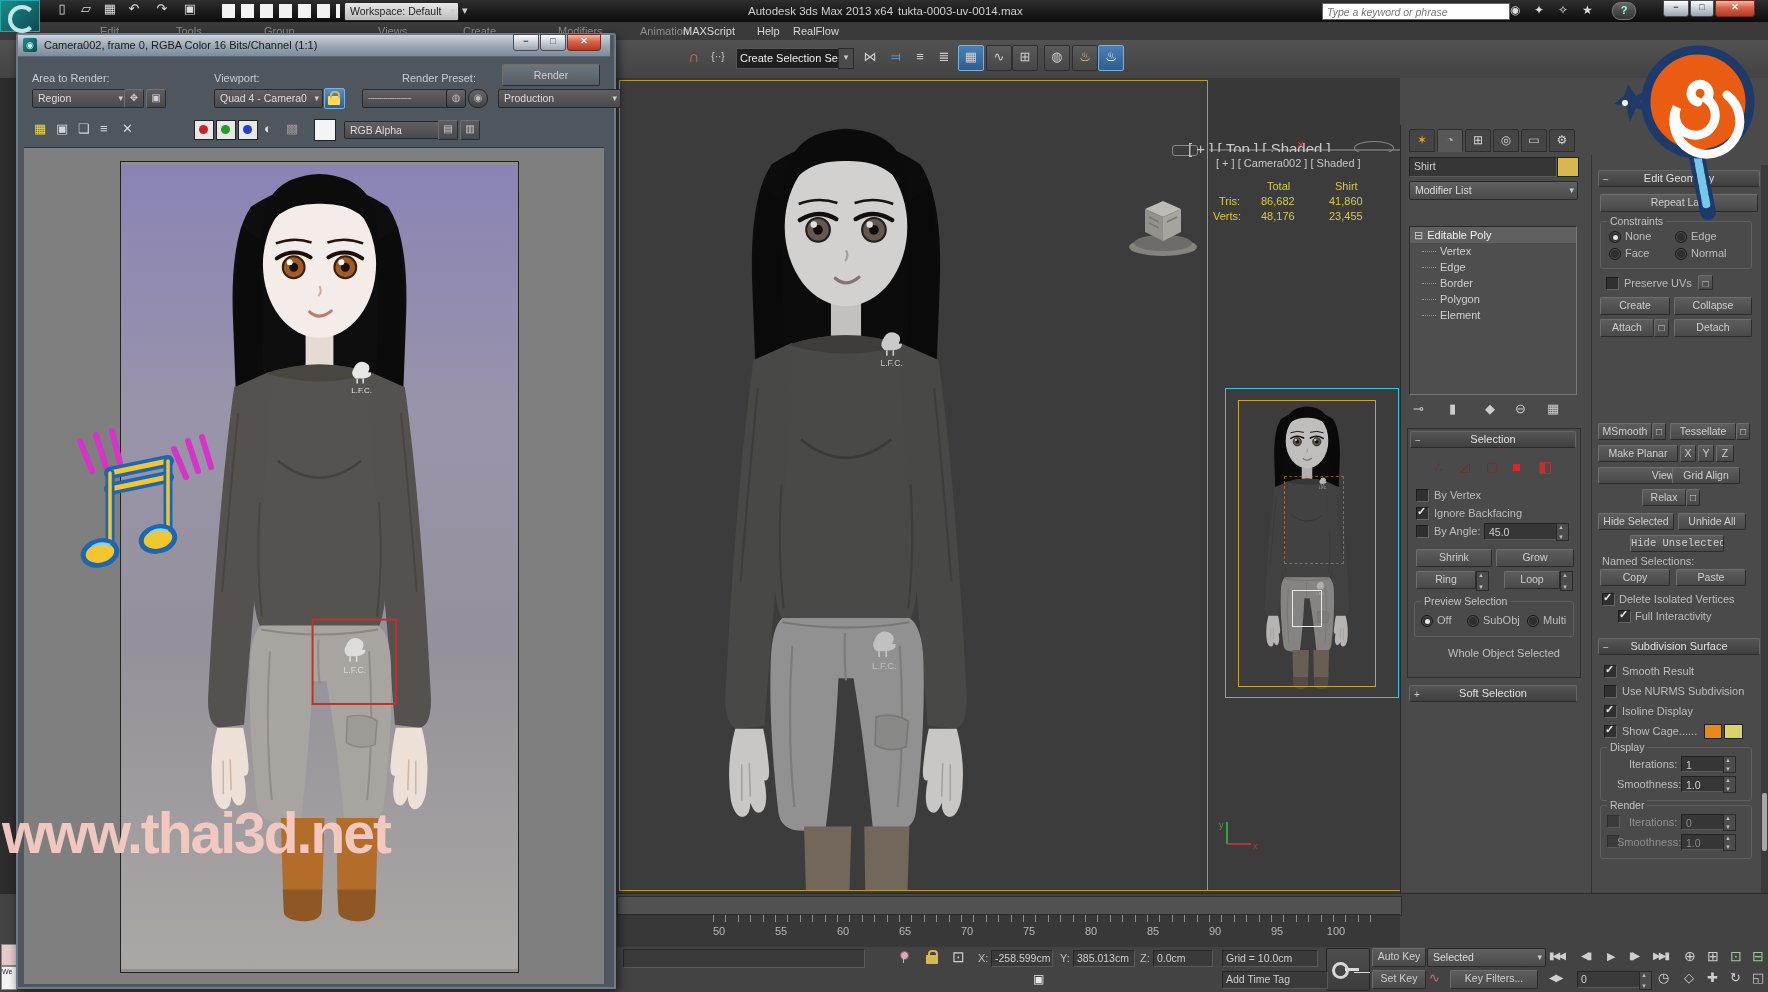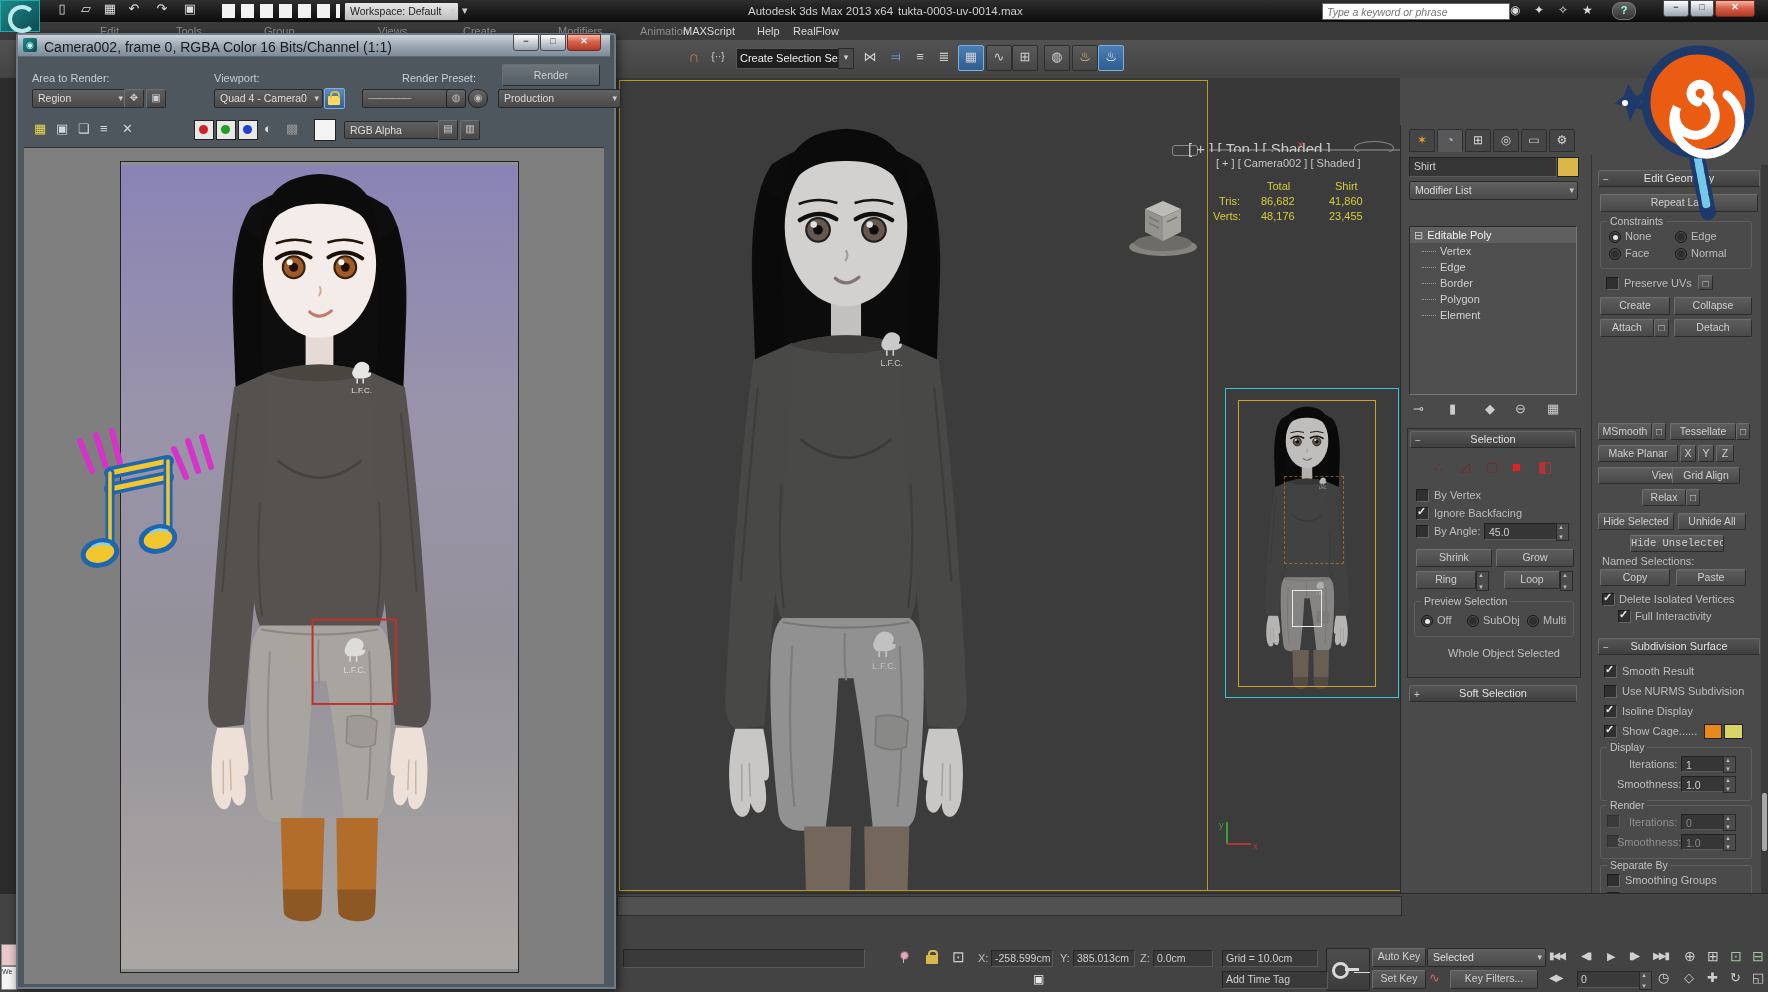--- a/index.html
+++ b/index.html
@@ -359,41 +359,48 @@
         <span class="grplbl">Render</span>
         <span class="chk dim" style="left:6px;top:9px;"></span>
         <span class="lbl dimlbl" style="left:28px;top:10px;">Iterations:</span>
         <div class="fld" style="left:80px;top:8px;width:38px;height:12px;color:#8a8a8a;"><span>0</span></div>
         <div class="spin" style="left:122px;top:8px;height:15px;"></div>
         <span class="chk dim" style="left:6px;top:29px;"></span>
         <span class="lbl dimlbl" style="left:16px;top:30px;">Smoothness:</span>
         <div class="fld" style="left:80px;top:28px;width:38px;height:12px;color:#8a8a8a;"><span>1.0</span></div>
         <div class="spin" style="left:122px;top:28px;height:15px;"></div>
       </div>
-      <div class="grp" style="left:8px;top:710px;width:150px;height:46px;">
-        <span class="grplbl">Separate By</span>
-        <span class="chk" style="left:6px;top:8px;"></span>
-        <span class="lbl" style="left:24px;top:8px;">Smoothing Groups</span>
-        <span class="chk" style="left:6px;top:26px;"></span>
-        <span class="lbl" style="left:24px;top:26px;">Materials</span>
-      </div>
       <div class="grp" style="left:8px;top:762px;width:150px;height:26px;">
         <span class="grplbl">Update Options</span>
         <span class="radio on" style="left:6px;top:10px;"></span>
         <span class="lbl" style="left:24px;top:9px;">Always</span>
       </div>
     </div>
 
     <div class="abs" style="left:360px;top:40px;width:7px;height:770px;background:#3a3a3a;">
       <div class="abs" style="left:1px;top:628px;width:5px;height:58px;background:#a8a8a8;border-radius:2px;"></div>
     </div>
   </div>
 
   <div class="abs" style="left:0;top:893px;width:1768px;height:99px;background:#434343;border-top:1px solid #2a2a2a;">
     <div class="abs" style="left:617px;top:2px;width:783px;height:18px;background:#515151;border:1px solid #2e2e2e;"></div>
+  </div>
+  <div class="tickrow">
+    <div class="minor"></div>
+    <span class="ticknum" style="left:87px;">50</span>
+    <span class="ticknum" style="left:149px;">55</span>
+    <span class="ticknum" style="left:211px;">60</span>
+    <span class="ticknum" style="left:273px;">65</span>
+    <span class="ticknum" style="left:335px;">70</span>
+    <span class="ticknum" style="left:397px;">75</span>
+    <span class="ticknum" style="left:459px;">80</span>
+    <span class="ticknum" style="left:521px;">85</span>
+    <span class="ticknum" style="left:583px;">90</span>
+    <span class="ticknum" style="left:645px;">95</span>
+    <span class="ticknum" style="left:704px;">100</span>
   </div>
 
   <div class="sfld" style="left:623px;top:949px;width:234px;height:17px;"></div>
   <span class="pin" style="left:899px;top:951px;"></span>
   <span class="lockic" style="left:926px;top:955px;"></span>
   <span class="abs" style="left:952px;top:948px;font-size:15px;color:#cfcfcf;">⊡</span>
   <span class="abs lbl" style="left:978px;top:952px;">X:</span>
   <div class="sfld" style="left:991px;top:950px;width:54px;height:15px;"><span>-258.599cm</span></div>
   <span class="abs lbl" style="left:1060px;top:952px;">Y:</span>
   <div class="sfld" style="left:1073px;top:950px;width:54px;height:15px;"><span>385.013cm</span></div>
@@ -429,21 +436,21 @@
   <span class="abs" style="left:1730px;top:970px;font-size:13px;color:#cfcfcf;">↻</span>
   <span class="abs" style="left:1752px;top:970px;font-size:13px;color:#cfcfcf;">◱</span>
 
   <div class="abs" style="left:1px;top:944px;width:14px;height:20px;background:#e8c8c8;border:1px solid #888;"></div>
   <div class="abs" style="left:1px;top:966px;width:14px;height:22px;background:#f4f4f4;border:1px solid #888;color:#333;font-size:7px;line-height:9px;">We</div>
 
   <div class="abs" style="left:16px;top:33px;width:596px;height:952px;z-index:50;border:2px solid #6e7c8a;border-radius:3px 3px 0 0;background:#4e565e;box-shadow:2px 3px 10px rgba(0,0,0,.6);">
 
     <div class="abs" style="left:0;top:0;width:592px;height:21px;background:linear-gradient(#ccd4dc,#98a5b2 55%,#7e8c9a);border-bottom:1px solid #5a6a7a;">
       <div class="abs" style="left:5px;top:3px;width:14px;height:14px;background:linear-gradient(135deg,#1e8a8a,#0c4a52);border-radius:2px;color:#cff;font-size:9px;text-align:center;line-height:14px;">◉</div>
-      <span class="abs" style="left:26px;top:4px;color:#1a1a1a;font-size:14px;white-space:nowrap;">Camera002, frame 0, RGBA Color 16 Bits/Channel (1:1)</span>
+      <span class="abs" style="left:26px;top:4px;color:#1a1a1a;font-size:11px;white-space:nowrap;">Camera002, frame 0, RGBA Color 16 Bits/Channel (1:1)</span>
       <div class="w7btn" style="left:495px;top:-1px;width:24px;"><span>−</span></div>
       <div class="w7btn" style="left:522px;top:-1px;width:24px;"><span>□</span></div>
       <div class="w7btn close" style="left:549px;top:-1px;width:32px;"><span>✕</span></div>
     </div>
 
     <span class="abs lbl" style="left:14px;top:37px;color:#c6cdd4;">Area to Render:</span>
     <div class="combo" style="left:14px;top:54px;width:72px;height:17px;"><span>Region</span></div>
     <div class="mxbtn sm" style="left:106px;top:54px;width:18px;height:17px;">✥</div>
     <div class="mxbtn sm" style="left:128px;top:54px;width:18px;height:17px;">▣</div>
     <span class="abs lbl" style="left:196px;top:37px;color:#c6cdd4;">Viewport:</span>
@@ -501,20 +508,21 @@
       <path d="M44,46 L102,34 M44,62 L102,50" stroke="#1f66b0" stroke-width="12" stroke-linecap="round" fill="none"></path>
       <path d="M44,46 L102,34 M44,62 L102,50" stroke="#f2c62e" stroke-width="5" stroke-linecap="round" fill="none"></path>
       <path d="M44,46 L44,118 M102,34 L102,104" stroke="#1f66b0" stroke-width="9" stroke-linecap="round" fill="none"></path>
       <path d="M44,46 L44,118 M102,34 L102,104" stroke="#f2c62e" stroke-width="3.5" stroke-linecap="round" fill="none"></path>
       <ellipse cx="34" cy="126" rx="17" ry="12" fill="#f2c62e" stroke="#1f66b0" stroke-width="5" transform="rotate(-14 34 126)"></ellipse>
       <ellipse cx="92" cy="112" rx="17" ry="12" fill="#f2c62e" stroke="#1f66b0" stroke-width="5" transform="rotate(-14 92 112)"></ellipse>
       <path d="M26,120 Q34,114 44,118 M84,106 Q92,100 102,104" stroke="#7fd2f2" stroke-width="2.5" fill="none"></path>
     </svg>
   </div>
 
+  <div class="abs" style="left:2px;top:800px;z-index:72;font-size:57px;font-weight:bold;color:#f6cbc3;letter-spacing:-2px;opacity:.96;">www.thai3d.net</div>
 
   <svg width="160" height="185" viewBox="0 0 160 185" style="position:absolute;left:1610px;top:40px;z-index:95;">
     <path d="M18,44 L26,56 L38,50 L30,62 L40,72 L26,68 L20,82 L16,66 L4,64 L14,56 Z" fill="#1d3a6a"></path>
     <circle cx="15" cy="63" r="3" fill="#fff"></circle>
     <path d="M86,112 L98,172" stroke="#1d3a6a" stroke-width="16" stroke-linecap="round"></path>
     <path d="M87,114 L97,168" stroke="#74c8ea" stroke-width="8" stroke-linecap="round" stroke-dasharray="7 4"></path>
     <circle cx="88" cy="62" r="52" fill="#ea5c12" stroke="#1d3a6a" stroke-width="9"></circle>
     <path d="M88,62 a9,9 0 1 1 9,-3 a20,20 0 1 1 -30,8 a33,33 0 1 0 50,-12" fill="none" stroke="#fff" stroke-width="9" stroke-linecap="round"></path>
   </svg>
 

